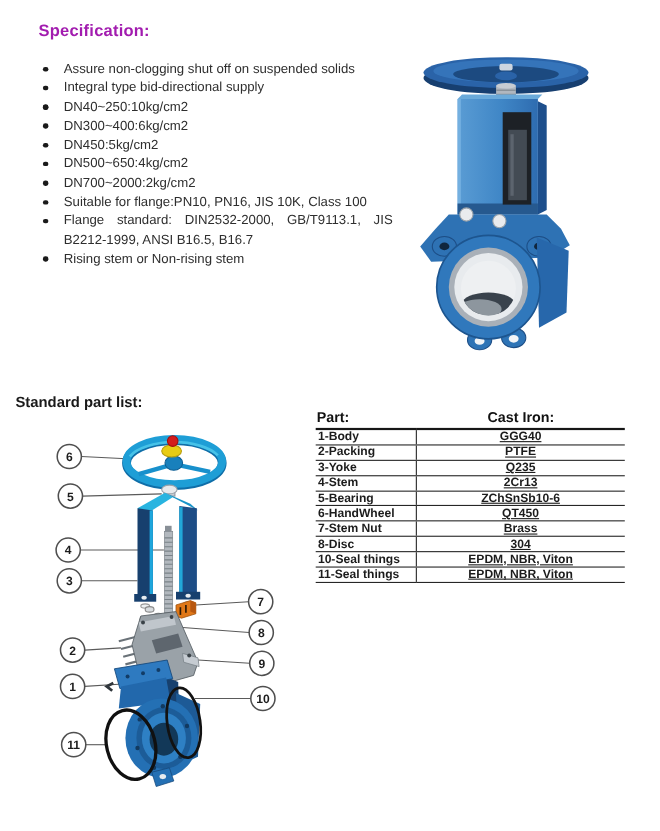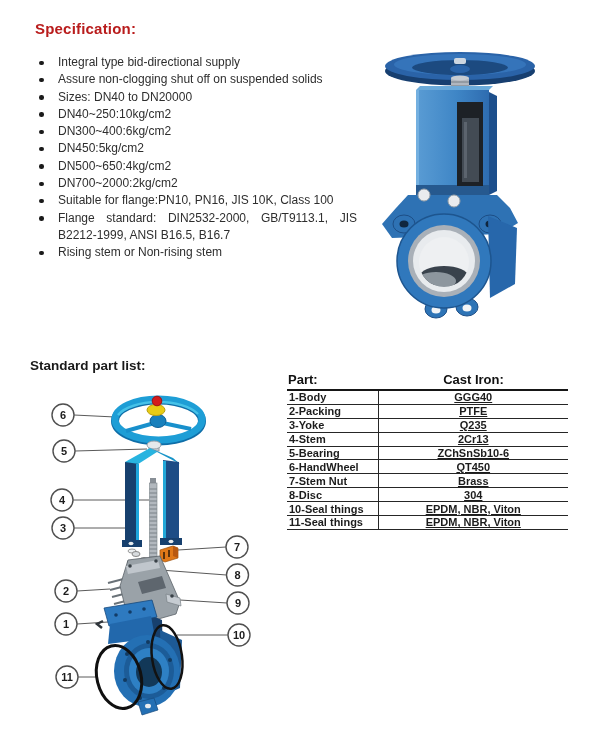--- a/index.html
+++ b/index.html
@@ -1,32 +1,32 @@
 <!DOCTYPE html>
 <html style="--valve-blue: #2e74b6; --valve-blue-dark: #1d4f8c; --diagram-cyan: #22aede; --diagram-navy: #17406e; --stem-nut-orange: #e07818; --knob-red: #d41c1c; --hub-yellow: #e8cc14; --oring-black: #121212; --plate-grey: #9aa2a8;"><head>
 <meta charset="utf-8">
 <style>
   html,body{margin:0;padding:0;background:#fff;}
   .page{position:relative;width:600px;height:755px;background:#fff;overflow:hidden;
         font-family:"Liberation Sans",sans-serif;color:#222;}
 
   
   .spec{position:absolute;left:35px;top:20px;width:322px;}
-  .spec h1{font-size:15px;font-weight:700;color:#b91c1c;margin:0 0 17px 0;letter-spacing:.2px;}
+  .spec h1{font-size:15px;font-weight:700;color:#a21caf;margin:0 0 17px 0;letter-spacing:.2px;}
   .spec ul{list-style:none;margin:0;padding:0;}
   .spec li{position:relative;padding-left:23px;font-size:12px;line-height:17.3px;
            color:#2e2e2e;text-align:justify;}
   .spec .b{position:absolute;left:4px;top:6.5px;width:4.5px;height:4.5px;border-radius:50%;
            background:#1a1a1a;}
 
   
   .photo{position:absolute;left:370px;top:38px;width:205px;height:305px;}
 
   
-  .plist-h{position:absolute;left:30px;top:358px;font-size:13.5px;font-weight:700;color:#1a1a1a;}
+  .plist-h{position:absolute;left:14px;top:358px;font-size:13.5px;font-weight:700;color:#1a1a1a;}
 
   
   .diagram{position:absolute;left:30px;top:390px;width:260px;height:360px;}
   .callout-circle{fill:#fff;stroke:#4f4f4f;stroke-width:1.4;}
   .callout-num{font-family:"Liberation Sans",sans-serif;font-size:11px;font-weight:700;fill:#1c1c1c;}
   .leader{stroke:#5a5a5a;stroke-width:1;fill:none;}
 
   
   .ptable{position:absolute;left:287px;top:372px;width:281px;border-collapse:collapse;
           table-layout:fixed;}
@@ -39,23 +39,23 @@
   .col1{width:91px;}
 </style>
 </head>
 <body>
 
 <div class="page">
 
   <div class="spec">
     <h1>Specification:</h1>
     <ul>
+      <li><span class="b"></span><span>Assure non-clogging shut off on suspended solids</span></li>
       <li><span class="b"></span><span>Integral type bid-directional supply</span></li>
-      <li><span class="b"></span><span>Assure non-clogging shut off on suspended solids</span></li>
-      <li><span class="b"></span><span>Sizes: DN40 to DN20000</span></li>
+      <li><span class="b"></span></li>
       <li><span class="b"></span><span>DN40~250:10kg/cm2</span></li>
       <li><span class="b"></span><span>DN300~400:6kg/cm2</span></li>
       <li><span class="b"></span><span>DN450:5kg/cm2</span></li>
       <li><span class="b"></span><span>DN500~650:4kg/cm2</span></li>
       <li><span class="b"></span><span>DN700~2000:2kg/cm2</span></li>
       <li><span class="b"></span><span>Suitable for flange:PN10, PN16, JIS 10K, Class 100</span></li>
       <li><span class="b"></span><span>Flange standard: DIN2532-2000, GB/T9113.1, JIS B2212-1999, ANSI B16.5, B16.7</span></li>
       <li><span class="b"></span><span>Rising stem or Non-rising stem</span></li>
     </ul>
   </div>

